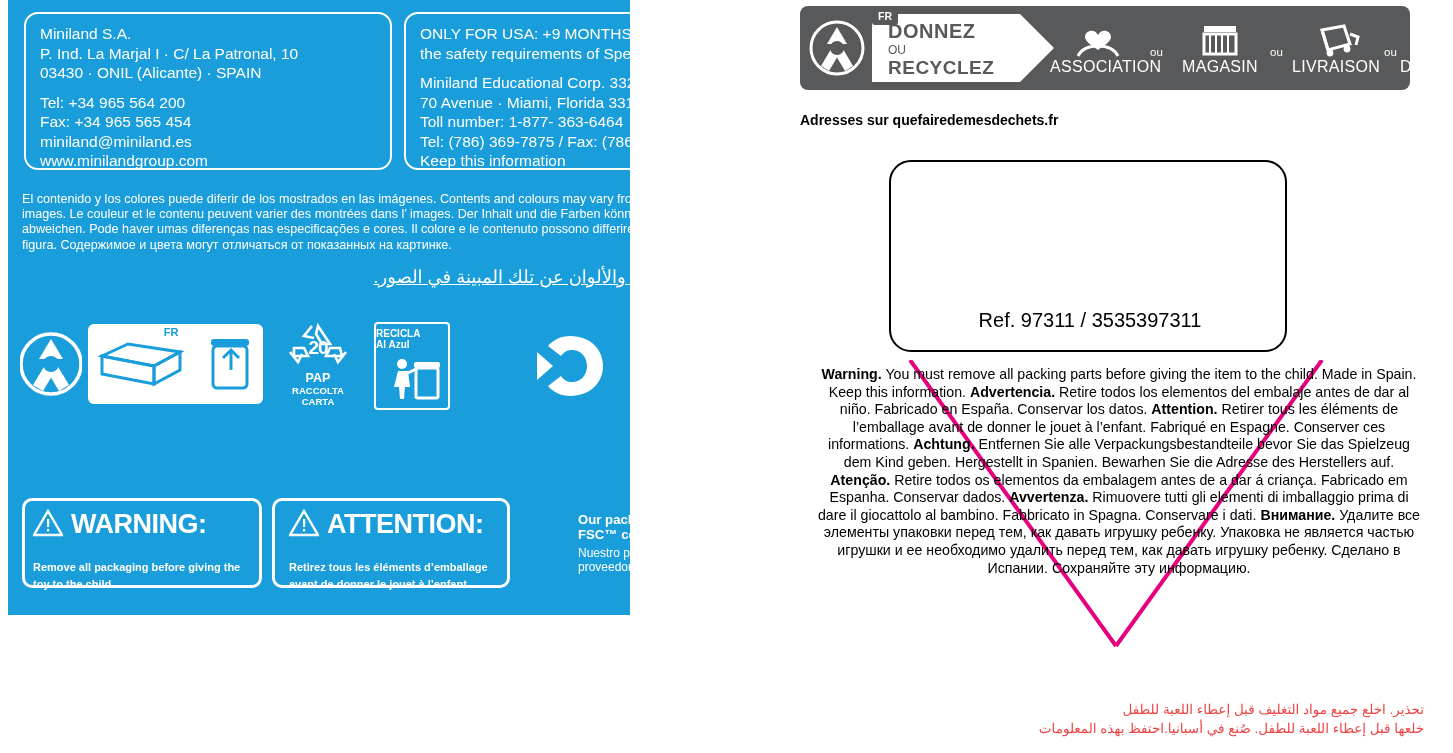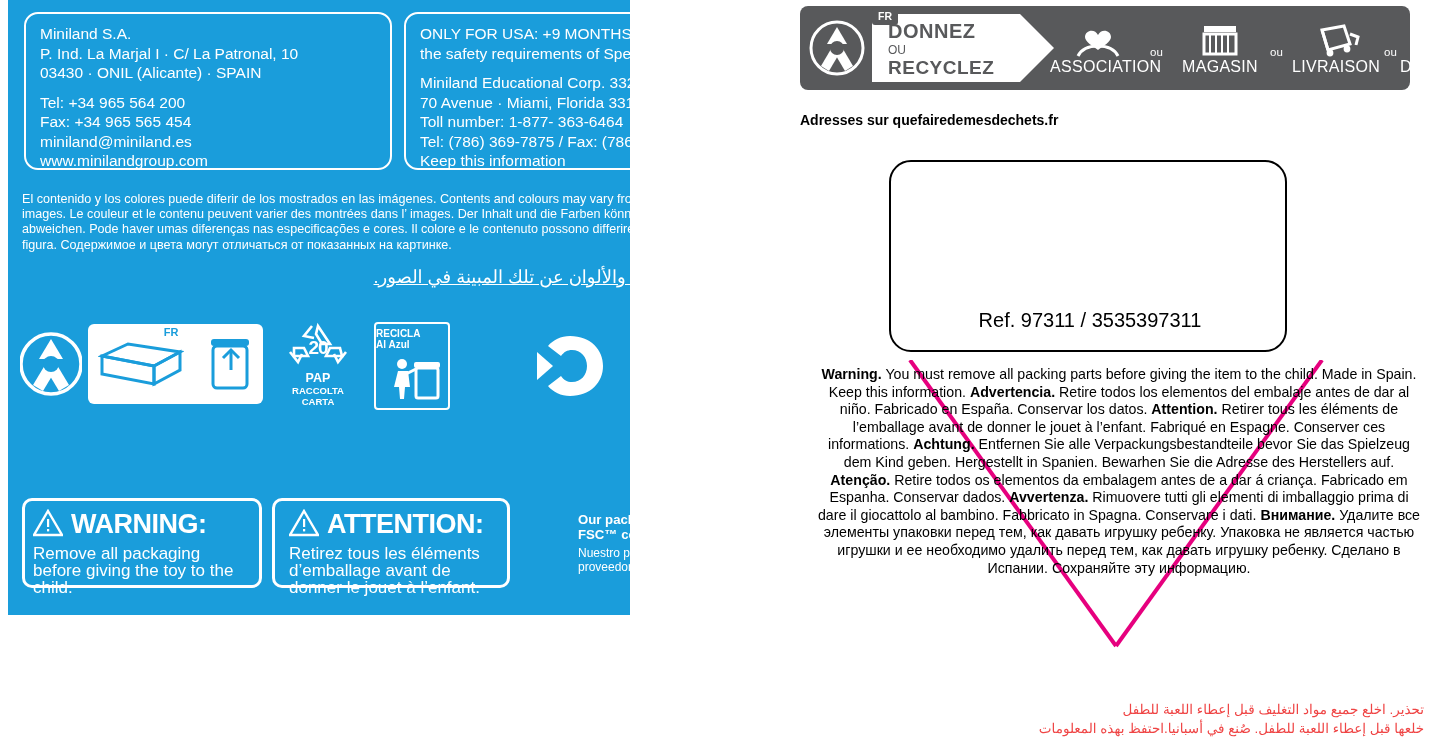--- a/index.html
+++ b/index.html
@@ -44,21 +44,21 @@
   #green-dot-icon{left:515px;top:12px;width:78px;height:72px;}
   
   #ce-icon{left:655px;top:12px;width:110px;height:74px;}
 
   
   .warn-box{position:absolute;border:3px solid #ffffff;border-radius:10px;color:#fff;box-sizing:border-box;padding:8px 10px 8px 8px;}
   #warn-box-en{left:14px;top:498px;width:240px;height:90px;}
   #warn-box-fr{left:264px;top:498px;width:238px;height:90px;padding-left:14px;}
   .warn-head{display:flex;align-items:flex-start;gap:8px;height:34px;}
   .warn-title{font-size:27px;font-weight:bold;letter-spacing:-0.5px;white-space:nowrap;}
-  .warn-body{font-size:17px;line-height:17px;margin-top:2px;}
+  .warn-body{font-size:11px;line-height:17px;margin-top:16px;font-weight:bold;}
 
   #fsc-text{position:absolute;left:570px;top:512px;width:210px;color:#fff;}
   #fsc-text .b{font-size:13.2px;font-weight:bold;line-height:15px;}
   #fsc-text .s{font-size:12px;line-height:14px;margin-top:4px;}
 
   
   #right-panel{position:absolute;left:786px;top:0;width:667px;height:753px;background:#ffffff;}
 
   
   #fr-banner{position:absolute;left:14px;top:6px;width:610px;height:84px;}

